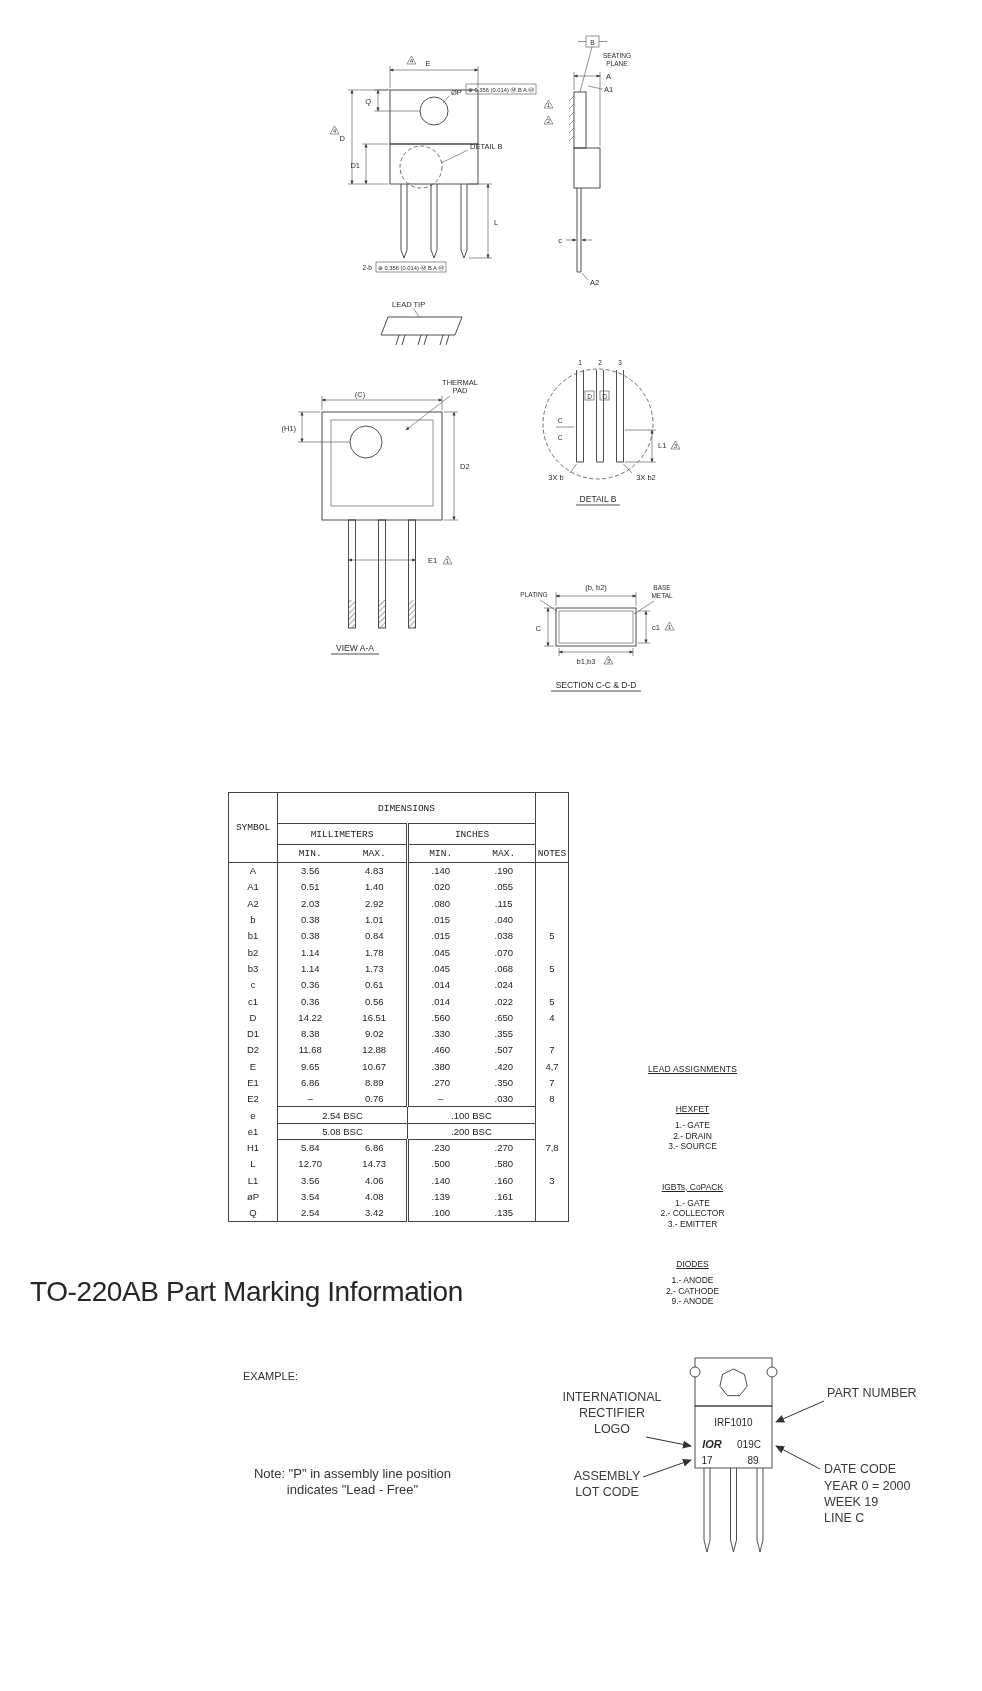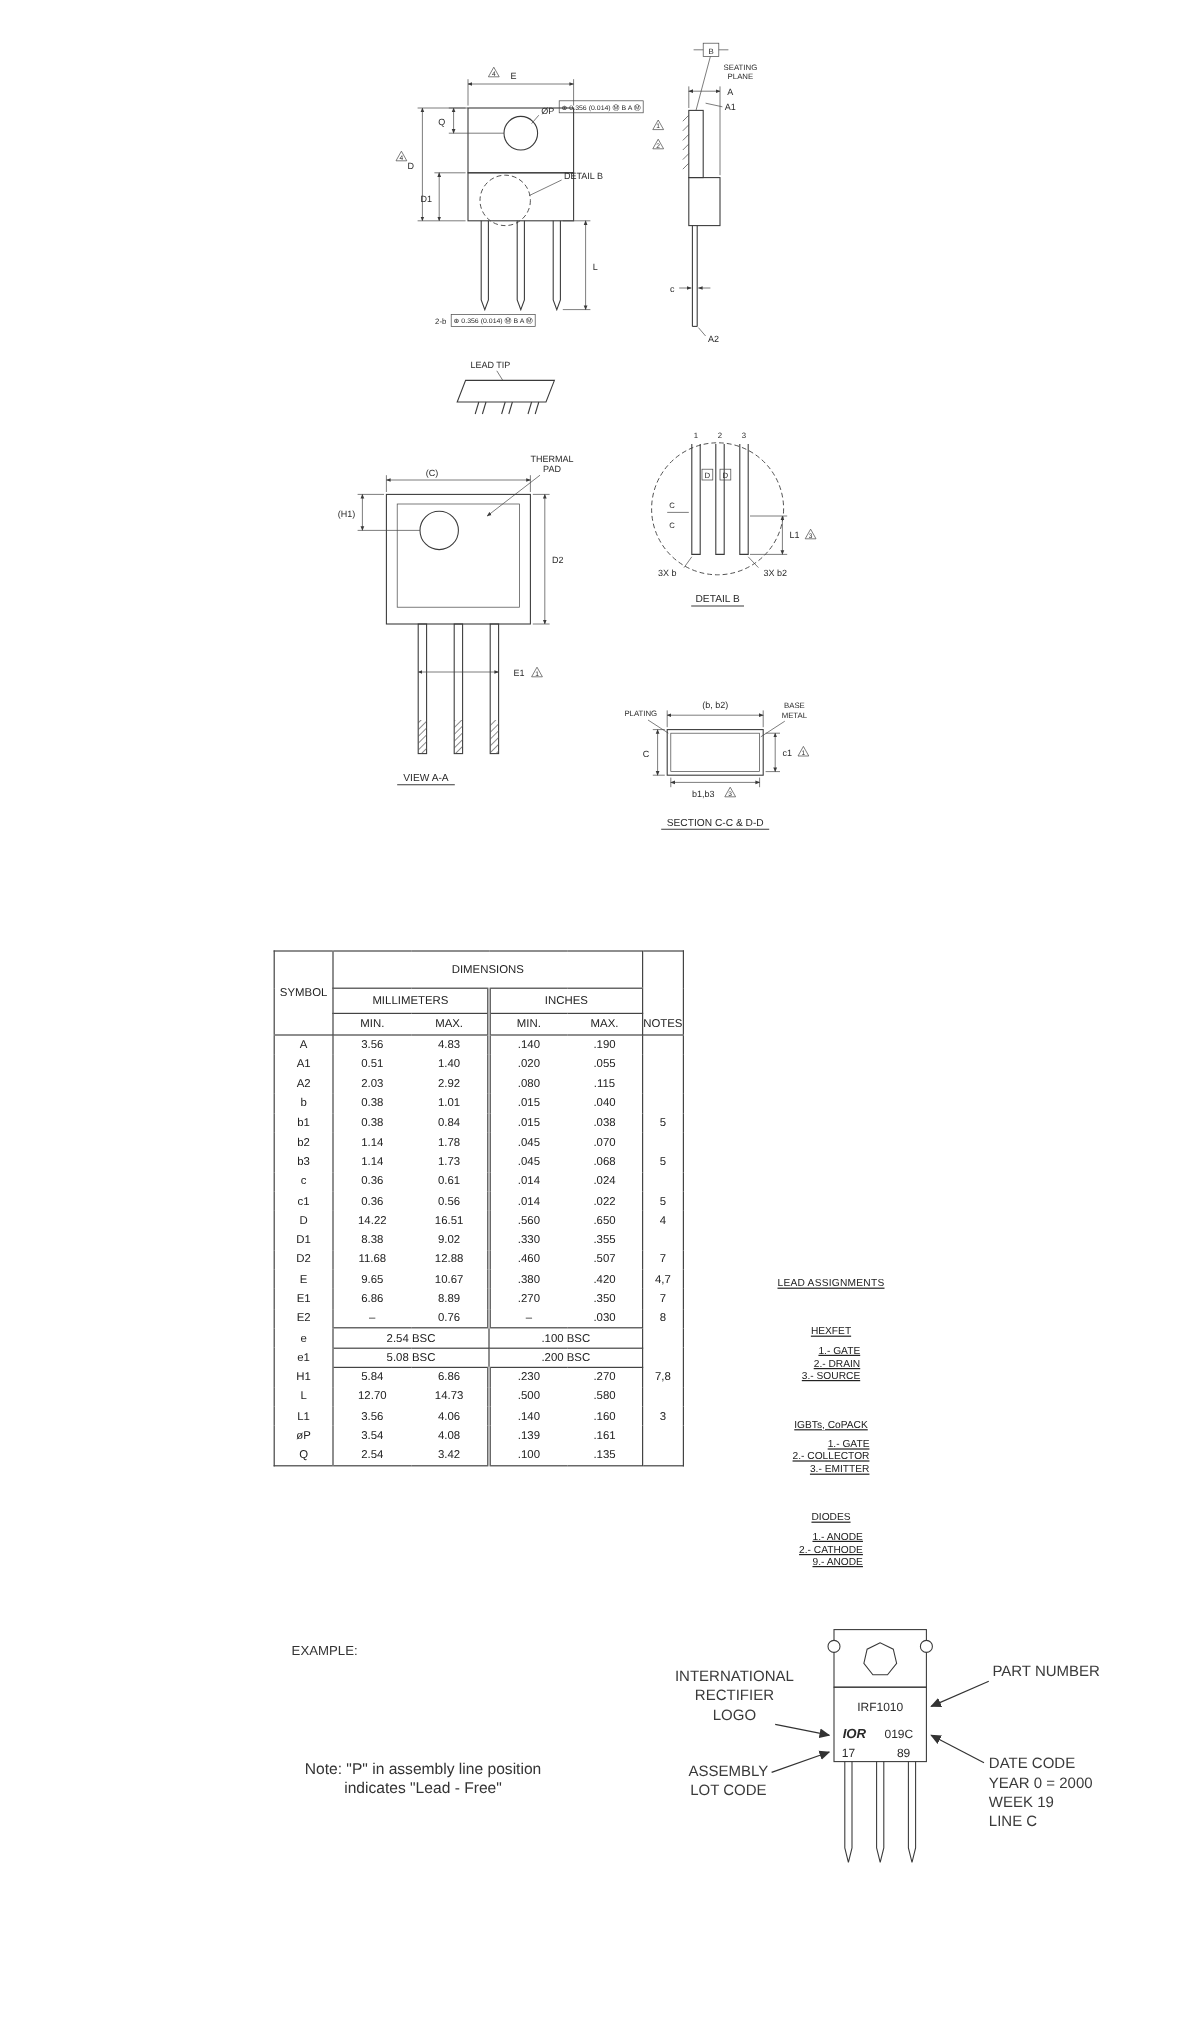--- a/index.html
+++ b/index.html
@@ -10,42 +10,42 @@
   .t5{font-size:5.5px;} .t6{font-size:6.5px;} .t7{font-size:7.5px;} .t8{font-size:8.5px;}
   .t10{font-size:10px;} .t11{font-size:11px;font-weight:bold;font-style:italic;}
   .t12{font-size:12.5px;fill:#3a3a3a;}
   .ln{stroke:#3a3a3a;stroke-width:0.9;fill:none;}
   .thin{stroke:#4a4a4a;stroke-width:0.6;fill:none;}
   .dash{stroke:#4a4a4a;stroke-width:0.8;fill:none;stroke-dasharray:4 2.5;}
 
   
   .dim-table{position:absolute;left:228px;top:792px;border-collapse:collapse;table-layout:fixed;
              font-size:9.5px;color:#222;border:1.4px solid #444;}
-  .dim-table th{font-weight:normal;}
+  .dim-table th{font-weight:normal;font-family:Liberation Mono, monospace;}
   .dim-table th,.dim-table td{padding:0;text-align:center;overflow:hidden;white-space:nowrap;}
   .dim-table thead tr.r1 th{height:30px;}
   .dim-table thead tr.r2 th{height:20px;}
   .dim-table thead tr.r3 th{height:17px;text-align:center;}
   .dim-table tbody tr{height:16.3px;}
   th.hb{border-bottom:1px solid #444;}
   th.hb2{border-bottom:1.4px solid #444;}
   .dsep{border-left:3px double #444;}
   td.sym{border-right:1px solid #444;}
   td.notes,th.notes{border-left:1px solid #444;}
   th.notes{vertical-align:bottom;padding-bottom:3px;}
   th.symh{border-right:1px solid #444;vertical-align:middle;}
   td.bsc{border:1px solid #444;}
 
   
   .la{position:absolute;left:630px;top:1016px;width:125px;text-align:center;
       font-size:8.5px;color:#222;}
   .la-title{display:inline-block;text-decoration:underline;letter-spacing:.2px;margin-top:48px;}
   .la-sec{margin-top:30px;}
   .la-head{display:inline-block;text-decoration:underline;margin-bottom:6px;}
-  .la-items{display:inline-block;text-align:right;line-height:10.5px;text-decoration:underline;}
+  .la-items{display:inline-block;text-align:center;line-height:10.5px;}
 
   .heading{position:absolute;left:30px;top:1276px;font-size:28px;letter-spacing:-0.4px;
            color:#262626;white-space:nowrap;}
   .ex-label{position:absolute;left:243px;top:1370px;font-size:11px;color:#333;}
   .ex-lines{position:absolute;left:313px;top:1370px;font-size:13.5px;line-height:17px;color:#333;}
   .note{position:absolute;left:240px;top:1466px;width:225px;text-align:center;
         font-size:13px;line-height:16px;color:#333;}
 </style>
 </head>
 <body>
@@ -530,20 +530,21 @@
     <div class="la-sec">
       <div class="la-head">DIODES</div><br>
       <div class="la-items">
         <div>1.- ANODE</div>
         <div>2.- CATHODE</div>
         <div>9.- ANODE</div>
       </div>
     </div>
   </div>
 
+  <div class="heading">TO-220AB Part Marking Information</div>
 
   <div class="ex-label">EXAMPLE:</div>
 
   <div class="note">
     <div>Note: "P" in assembly line position</div>
     <div>indicates "Lead - Free"</div>
   </div>
 
   <svg style="top:1340px;" width="982" height="240" viewBox="0 1340 982 240">
     <defs>

